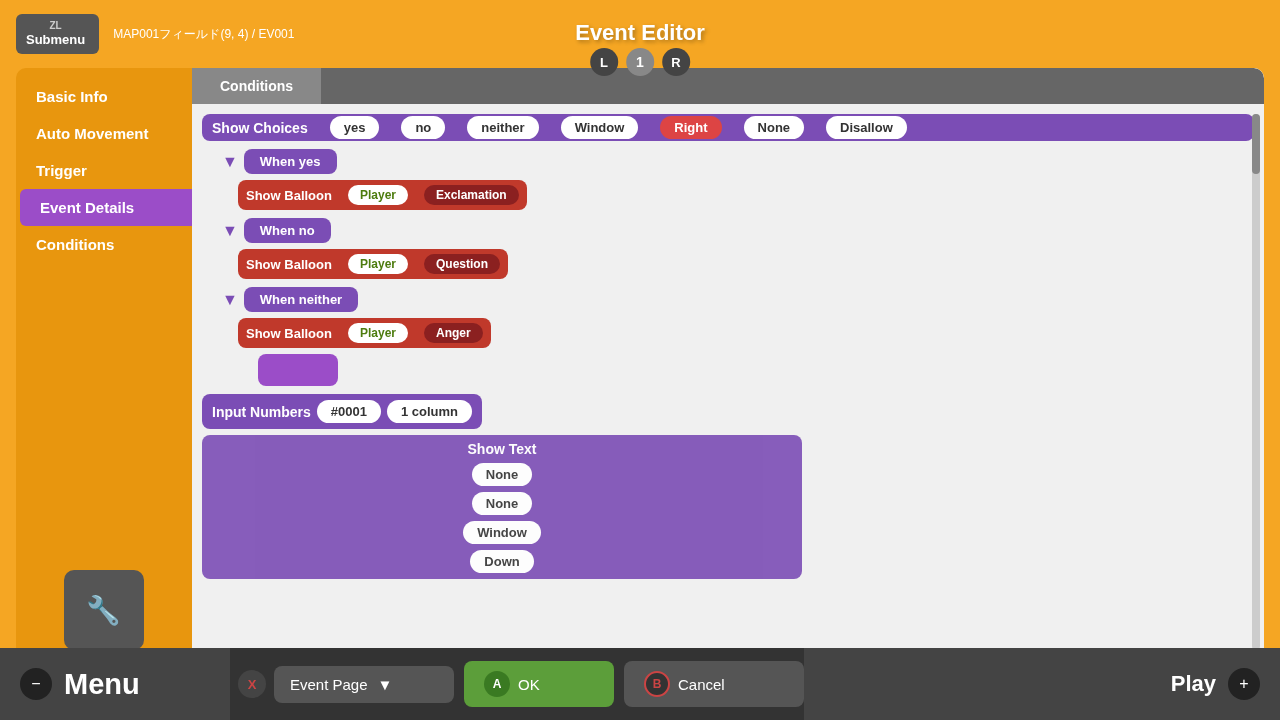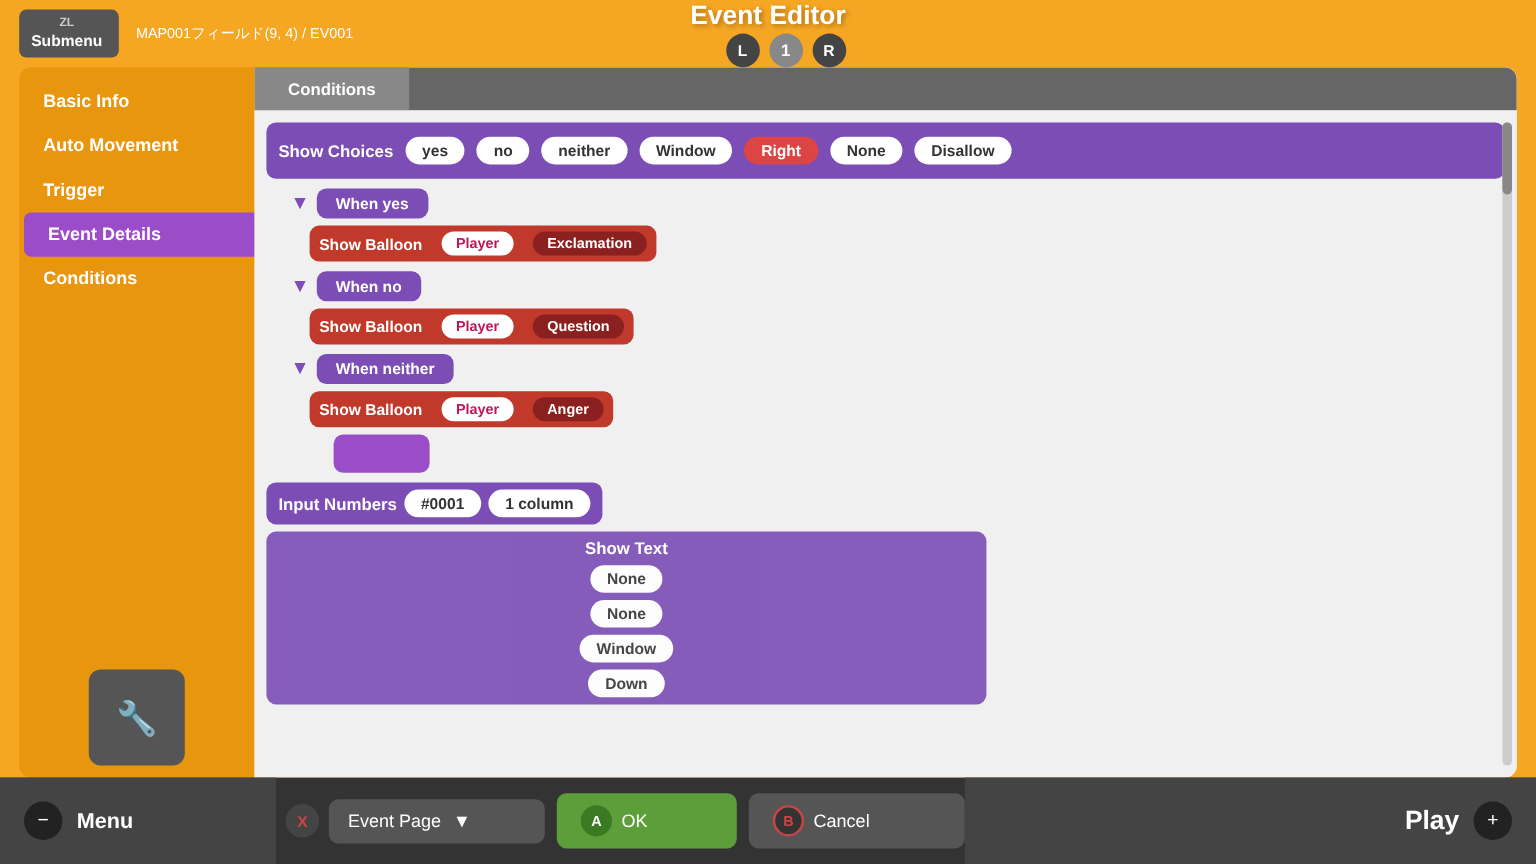--- a/index.html
+++ b/index.html
@@ -9,21 +9,21 @@
       background: #f5a623;
       font-family: 'Arial', sans-serif;
       overflow: hidden;
       position: relative;
     }
 
     
     .top-bar {
       display: flex;
       align-items: center;
-      height: 56px;
+      height: 68px;
       background: #f5a623;
       padding: 0 16px;
     }
     .submenu-btn {
       background: #555;
       color: white;
       border: none;
       border-radius: 6px;
       padding: 6px 14px 6px 10px;
       font-size: 13px;
@@ -44,22 +44,22 @@
       font-size: 12px;
       margin-left: 14px;
       font-weight: 500;
     }
     .title-area {
       position: absolute;
       left: 50%;
       transform: translateX(-50%);
       display: flex;
       flex-direction: column;
-      align-items: flex-end;
-      top: 0;
+      align-items: center;
+      top: 20px;
     }
     .title-area h1 {
       color: white;
       font-size: 22px;
       font-weight: bold;
       text-shadow: 2px 2px 4px rgba(0,0,0,0.3);
     }
     .page-nav {
       display: flex;
       align-items: center;
@@ -98,21 +98,21 @@
       display: flex;
       height: calc(720px - 56px - 72px);
       margin: 0 16px;
       gap: 0;
     }
 
     
     .sidebar {
       background: #e8960e;
       border-radius: 10px 0 0 10px;
-      width: 196px;
+      width: 176px;
       padding: 10px 0;
       display: flex;
       flex-direction: column;
       position: relative;
     }
     .sidebar-item {
       padding: 10px 20px;
       color: white;
       font-size: 15px;
       font-weight: 600;
@@ -176,22 +176,22 @@
       overflow-y: auto;
       position: relative;
     }
 
     
     .show-choices-row {
       display: flex;
       align-items: center;
       background: #7b4db5;
       border-radius: 8px;
-      padding: 12px 10px;
-      gap: 10px;
+      padding: 2px 10px;
+      gap: 22px;
       margin-bottom: 8px;
     }
     .block-label {
       color: white;
       font-size: 14px;
       font-weight: bold;
       white-space: nowrap;
     }
     .pill {
       background: white;
@@ -244,21 +244,21 @@
       color: white;
       font-size: 13px;
       font-weight: bold;
     }
     .action-pill {
       background: white;
       border-radius: 20px;
       padding: 3px 12px;
       font-size: 12px;
       font-weight: bold;
-      color: #be185d;
+      color: #4d7c0f;
     }
     .action-pill-dark {
       background: #8b2020;
       border-radius: 20px;
       padding: 3px 12px;
       font-size: 12px;
       font-weight: bold;
       color: white;
     }
 
@@ -342,21 +342,21 @@
       width: 32px;
       height: 32px;
       display: flex;
       align-items: center;
       justify-content: center;
       color: white;
       font-size: 16px;
     }
     .bottom-menu-label {
       color: white;
-      font-size: 18px;
+      font-size: 29px;
       font-weight: bold;
     }
     .bottom-btn-x {
       background: #444;
       color: #cc4444;
       border-radius: 50%;
       width: 28px;
       height: 28px;
       display: flex;
       align-items: center;

